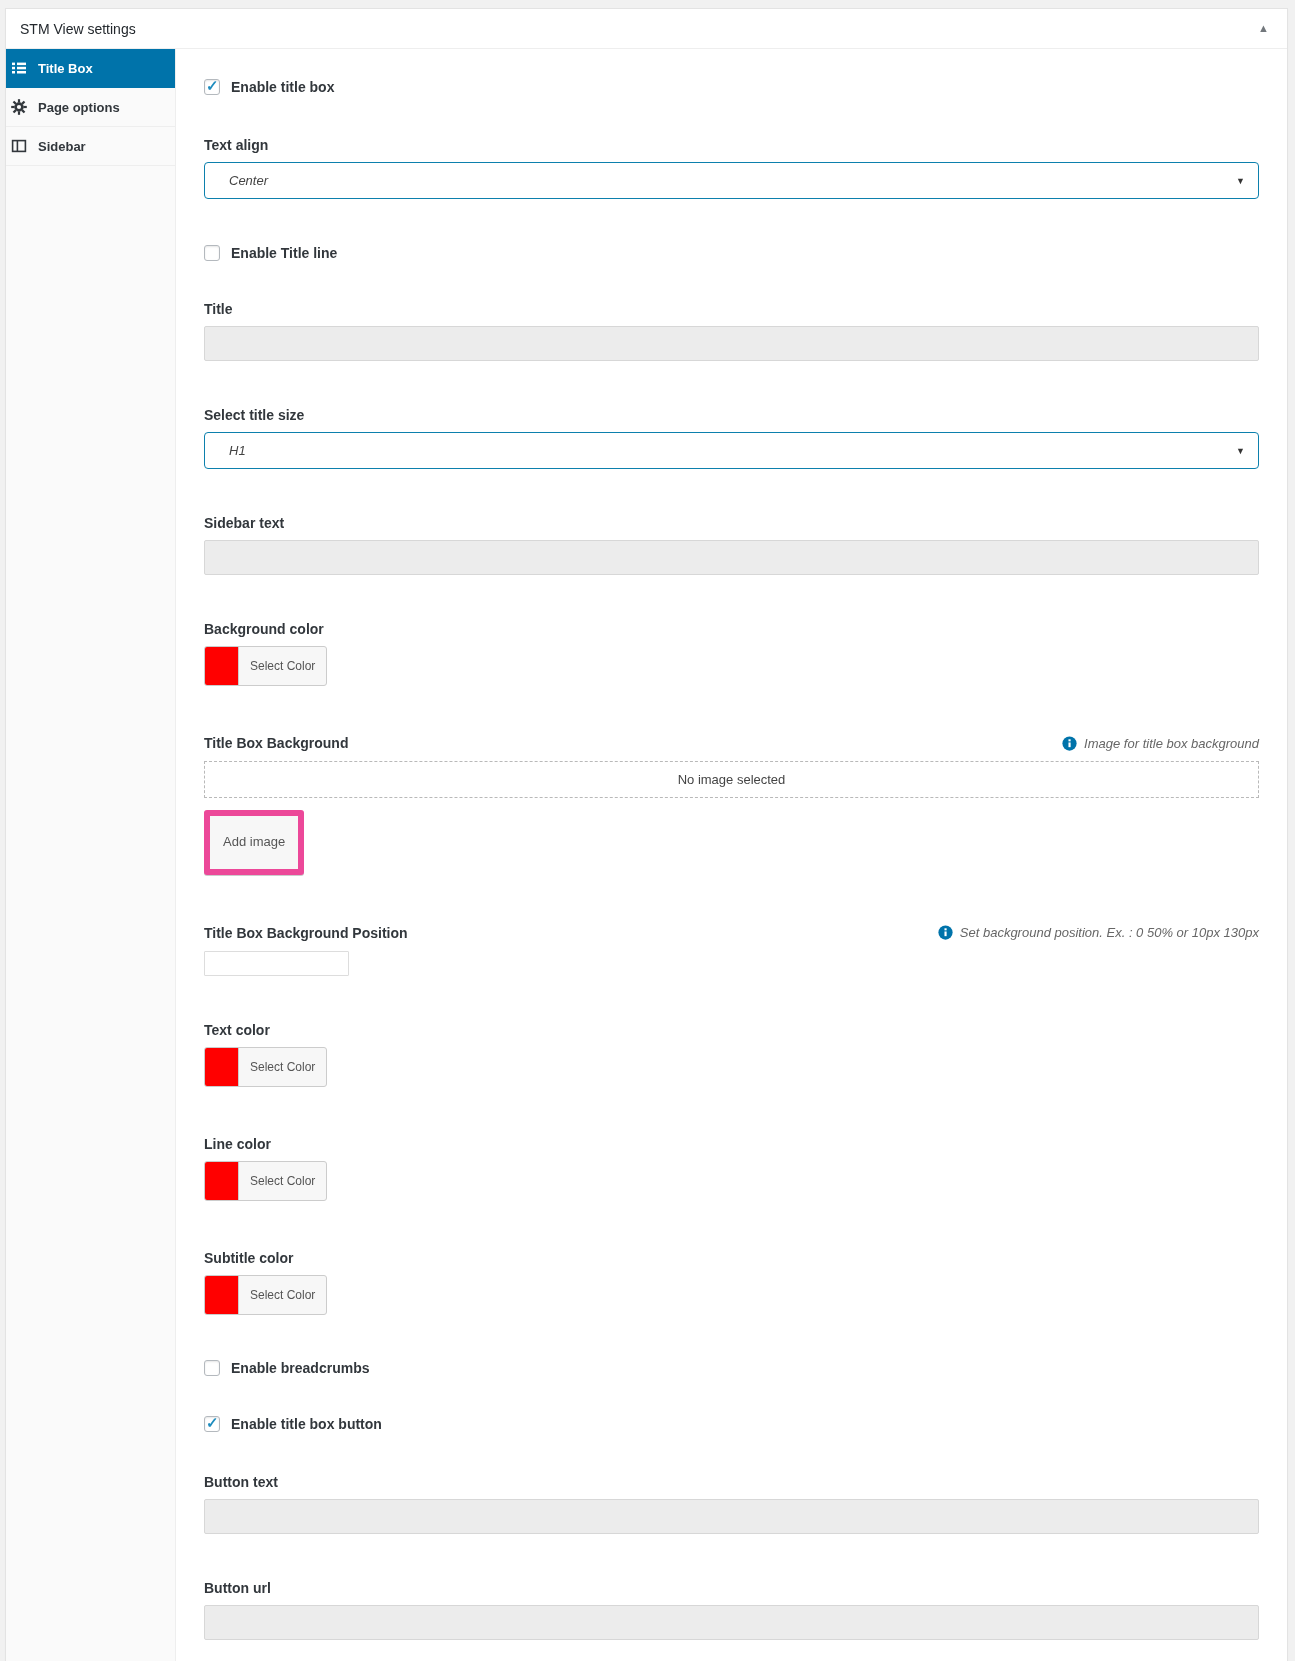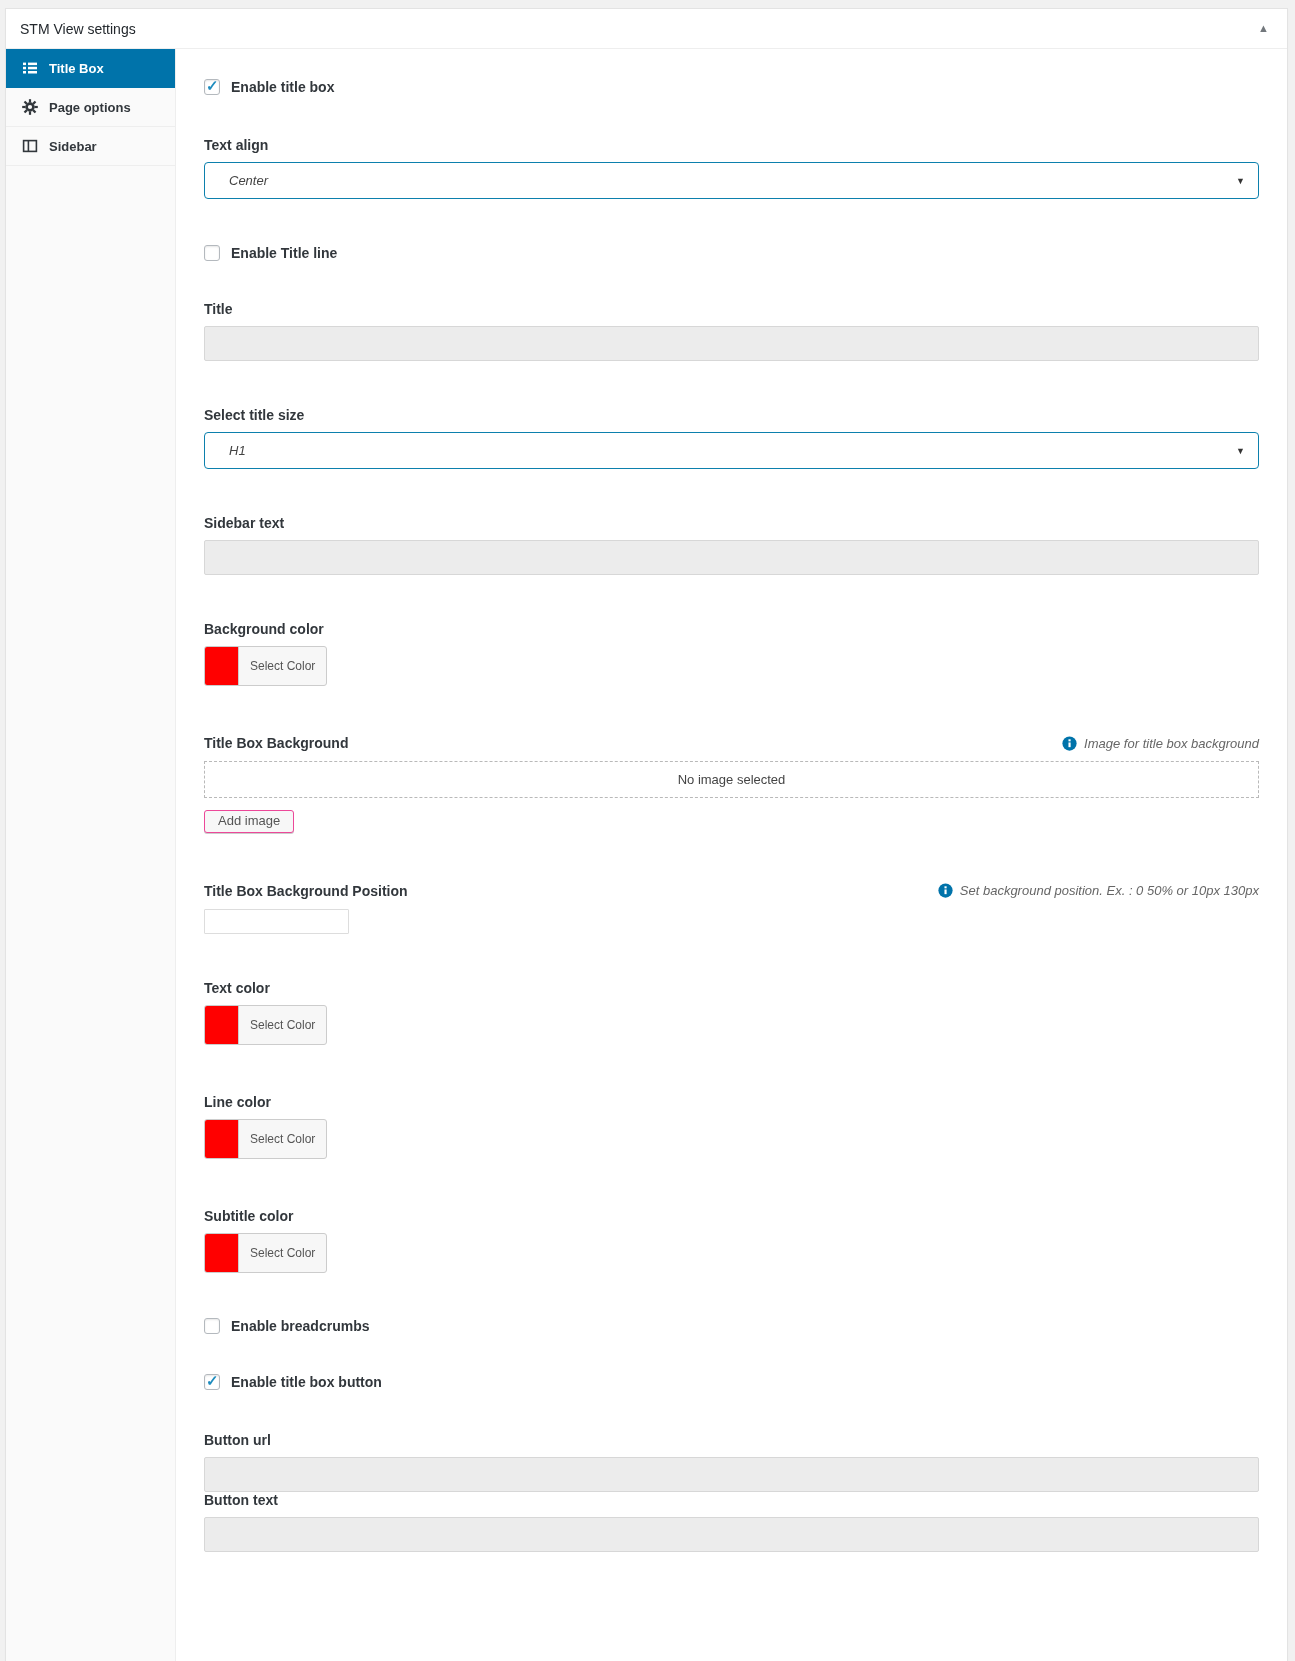--- a/index.html
+++ b/index.html
@@ -26,21 +26,21 @@
   .handle-btn {
     background: none; border: none; padding: 2px 6px; cursor: pointer;
     color: #72777c; font-size: 11px; line-height: 1;
   }
   .inside { display: flex; align-items: stretch; }
 
   
   .side-tabs { width: 170px; flex-shrink: 0; background: #fafafa; border-right: 1px solid #eee; }
   .side-tab {
     display: flex; align-items: center; gap: 11px;
-    padding: 11px 16px; cursor: pointer;
+    padding: 11px 5px; cursor: pointer;
     border-bottom: 1px solid #eee;
     font-size: 13px; font-weight: bold; color: #32373c;
   }
   .side-tab .tab-icon { display: inline-flex; width: 16px; height: 16px; color: #32373c; }
   .side-tab.active { color: #fff; border-bottom-color: transparent; }
   .side-tab.active .tab-icon { color: #fff; }
 
   
   .content { flex: 1; background: #fff; padding: 30px 28px 120px 28px; min-width: 0; }
   .field { margin-bottom: 46px; }
@@ -100,23 +100,23 @@
 
   .info { display: inline-flex; align-items: center; gap: 7px; font-style: italic; font-size: 13px; color: #666; }
   .info-icon { display: inline-flex; width: 15px; height: 15px; color: #0073aa; }
 
   .image-dropzone {
     border: 1px dashed #b9b9b9; height: 37px; margin-bottom: 12px;
     display: flex; align-items: center; justify-content: center;
     font-size: 13px; color: #444; background: #fff;
   }
   .wp-button {
-    background: #f7f7f7; border: 1px solid #ec4899; border-radius: 3px;
+    background: #f7f7f7; border: 6px solid #ec4899; border-radius: 3px;
     box-shadow: 0 1px 0 #ccc;
-    padding: 2px 13px; font-size: 13px; color: #555; cursor: pointer;
+    padding: 18px 13px; font-size: 13px; color: #555; cursor: pointer;
     font-family: inherit; line-height: 1.3;
   }
 </style>
 </head>
 <body>
 
 <div class="postbox">
 
   <div class="postbox-header">
     <h2 class="panel-title">STM View settings</h2>
@@ -280,25 +280,25 @@
       <div class="field cb-row mb-40">
         <span class="checkbox"></span>
         <span class="cb-label">Enable breadcrumbs</span>
       </div>
 
       <div class="field cb-row">
         <span class="checkbox is-checked"></span>
         <span class="cb-label">Enable title box button</span>
       </div>
 
+      <div class="field">
+        <label class="field-label">Button text</label>
+        <input type="text" class="text-input" value="" style="">
+      </div>
+
       <div class="field last">
         <label class="field-label">Button url</label>
         <input type="text" class="text-input" value="" style="">
       </div>
 
-      <div class="field">
-        <label class="field-label">Button text</label>
-        <input type="text" class="text-input" value="" style="">
-      </div>
-
     </main>
   </div>
 </div>
 
 </body></html>

